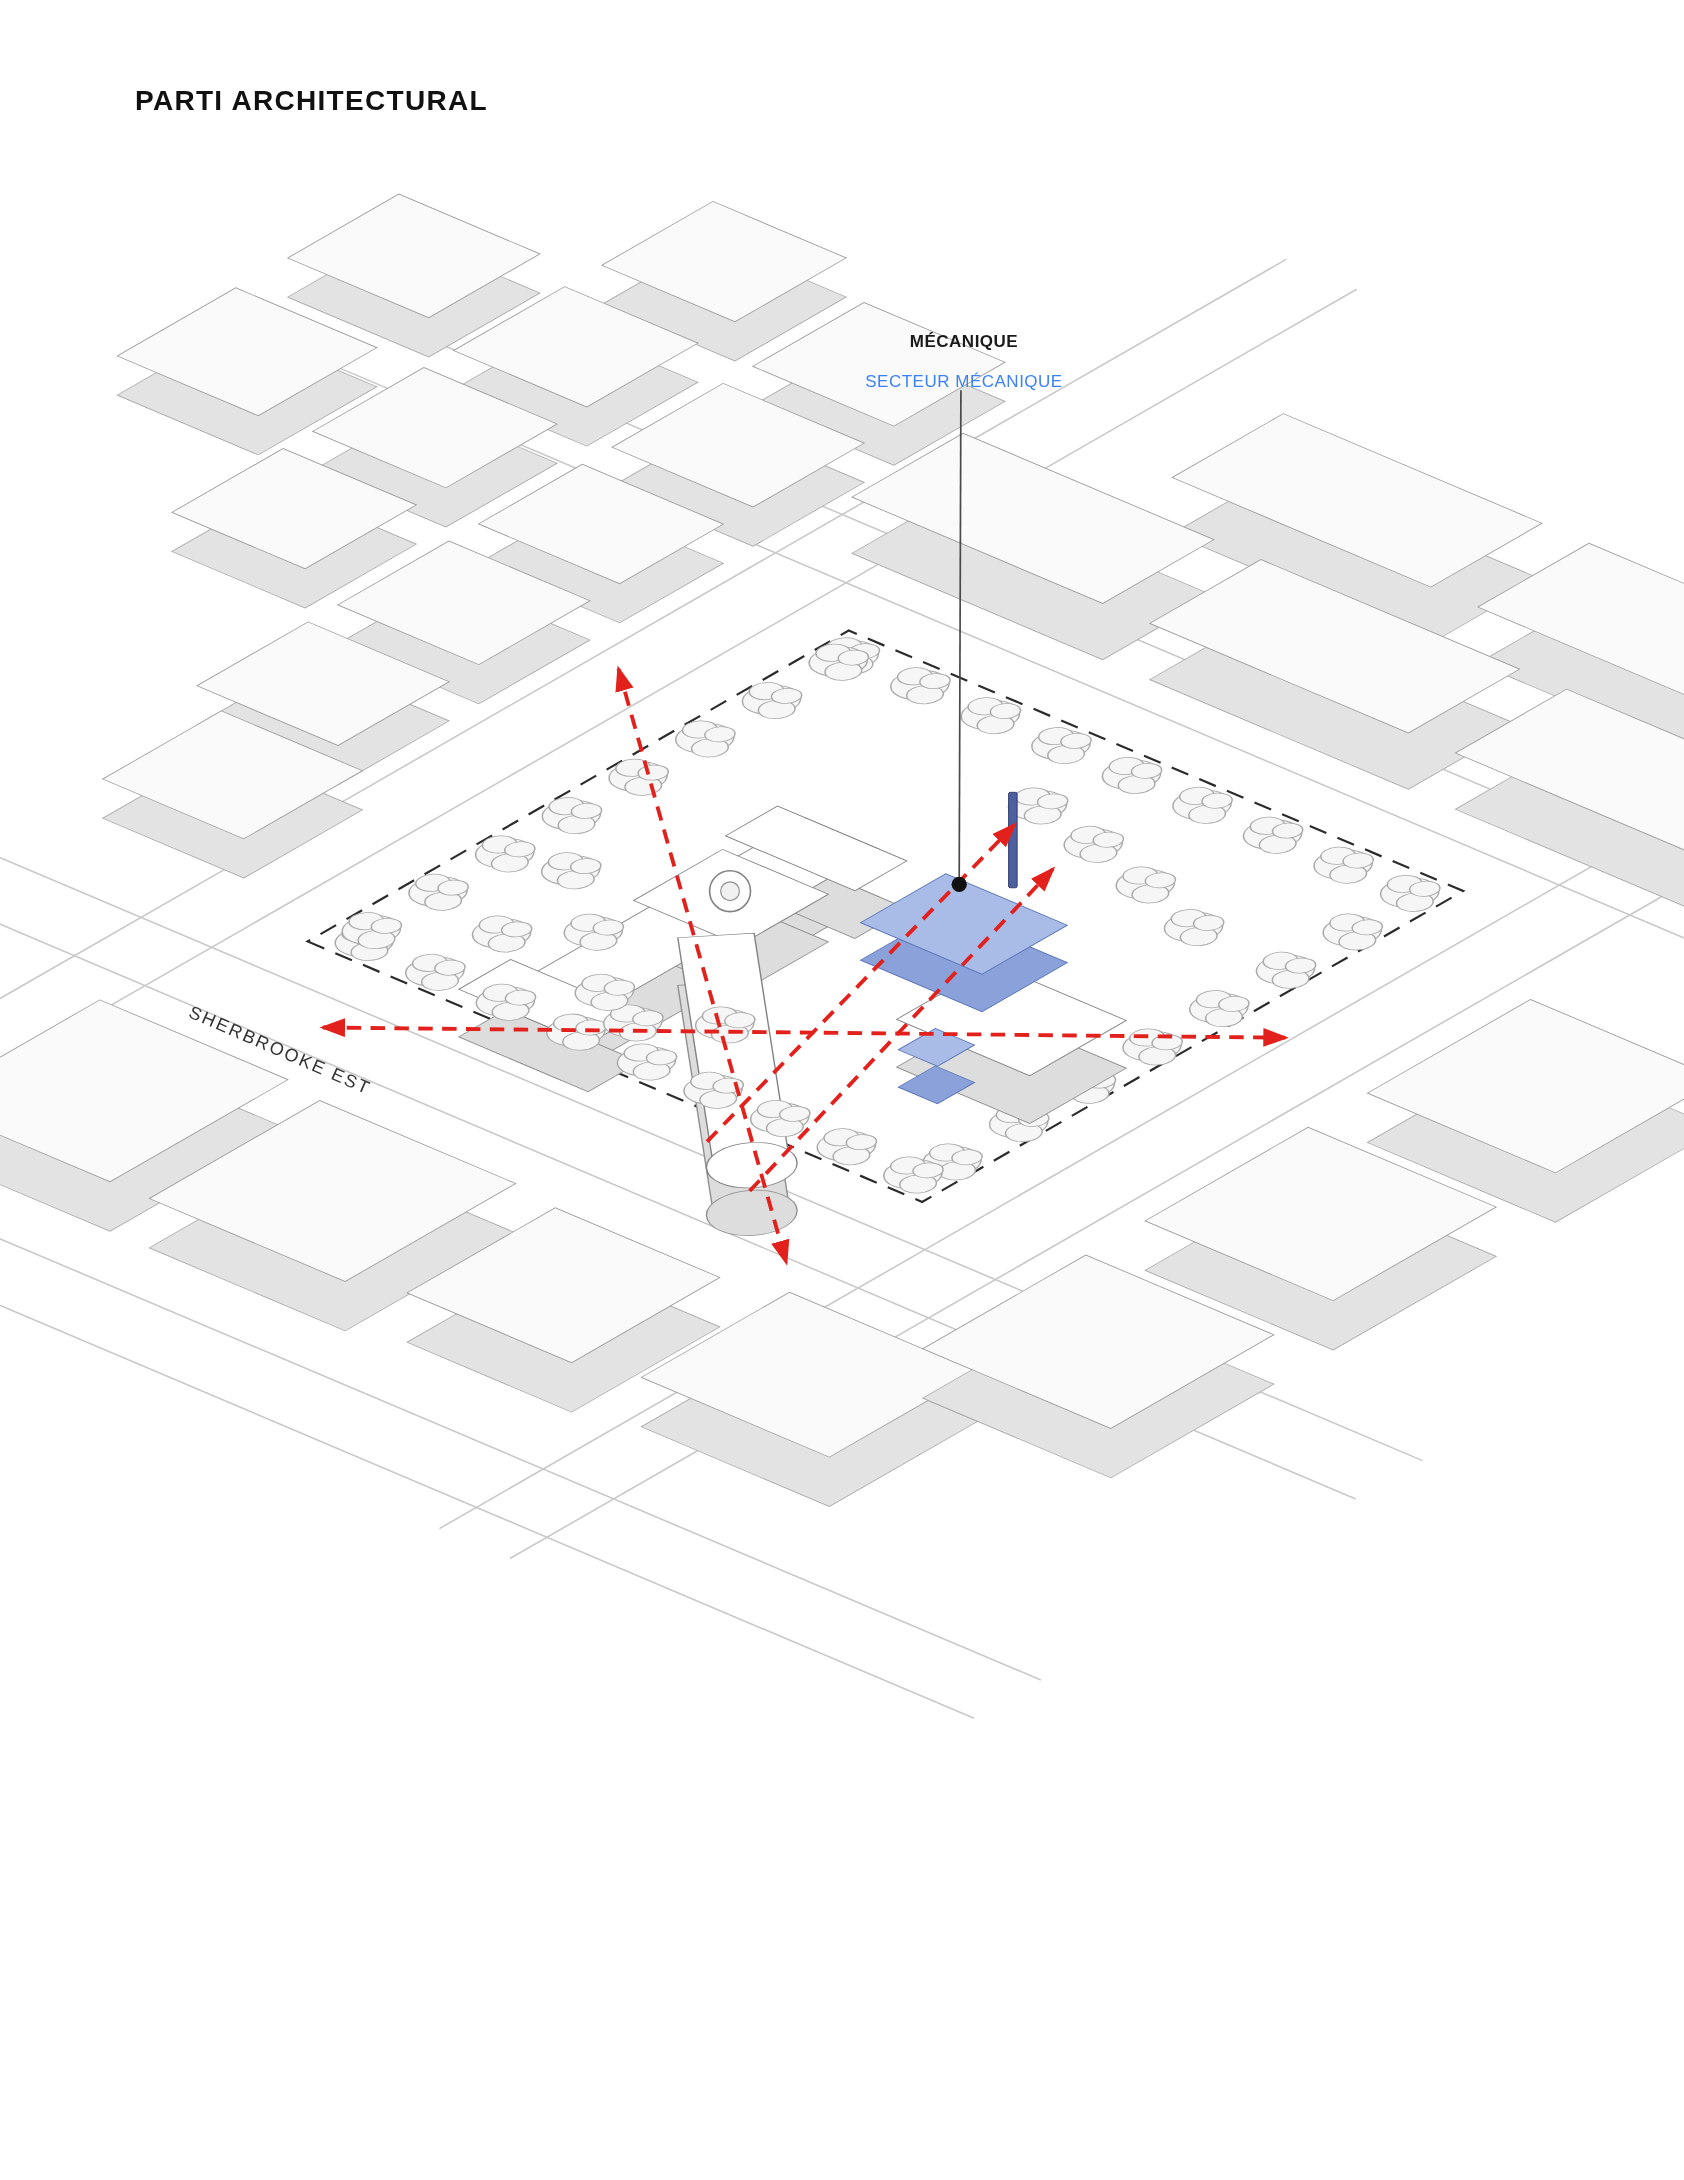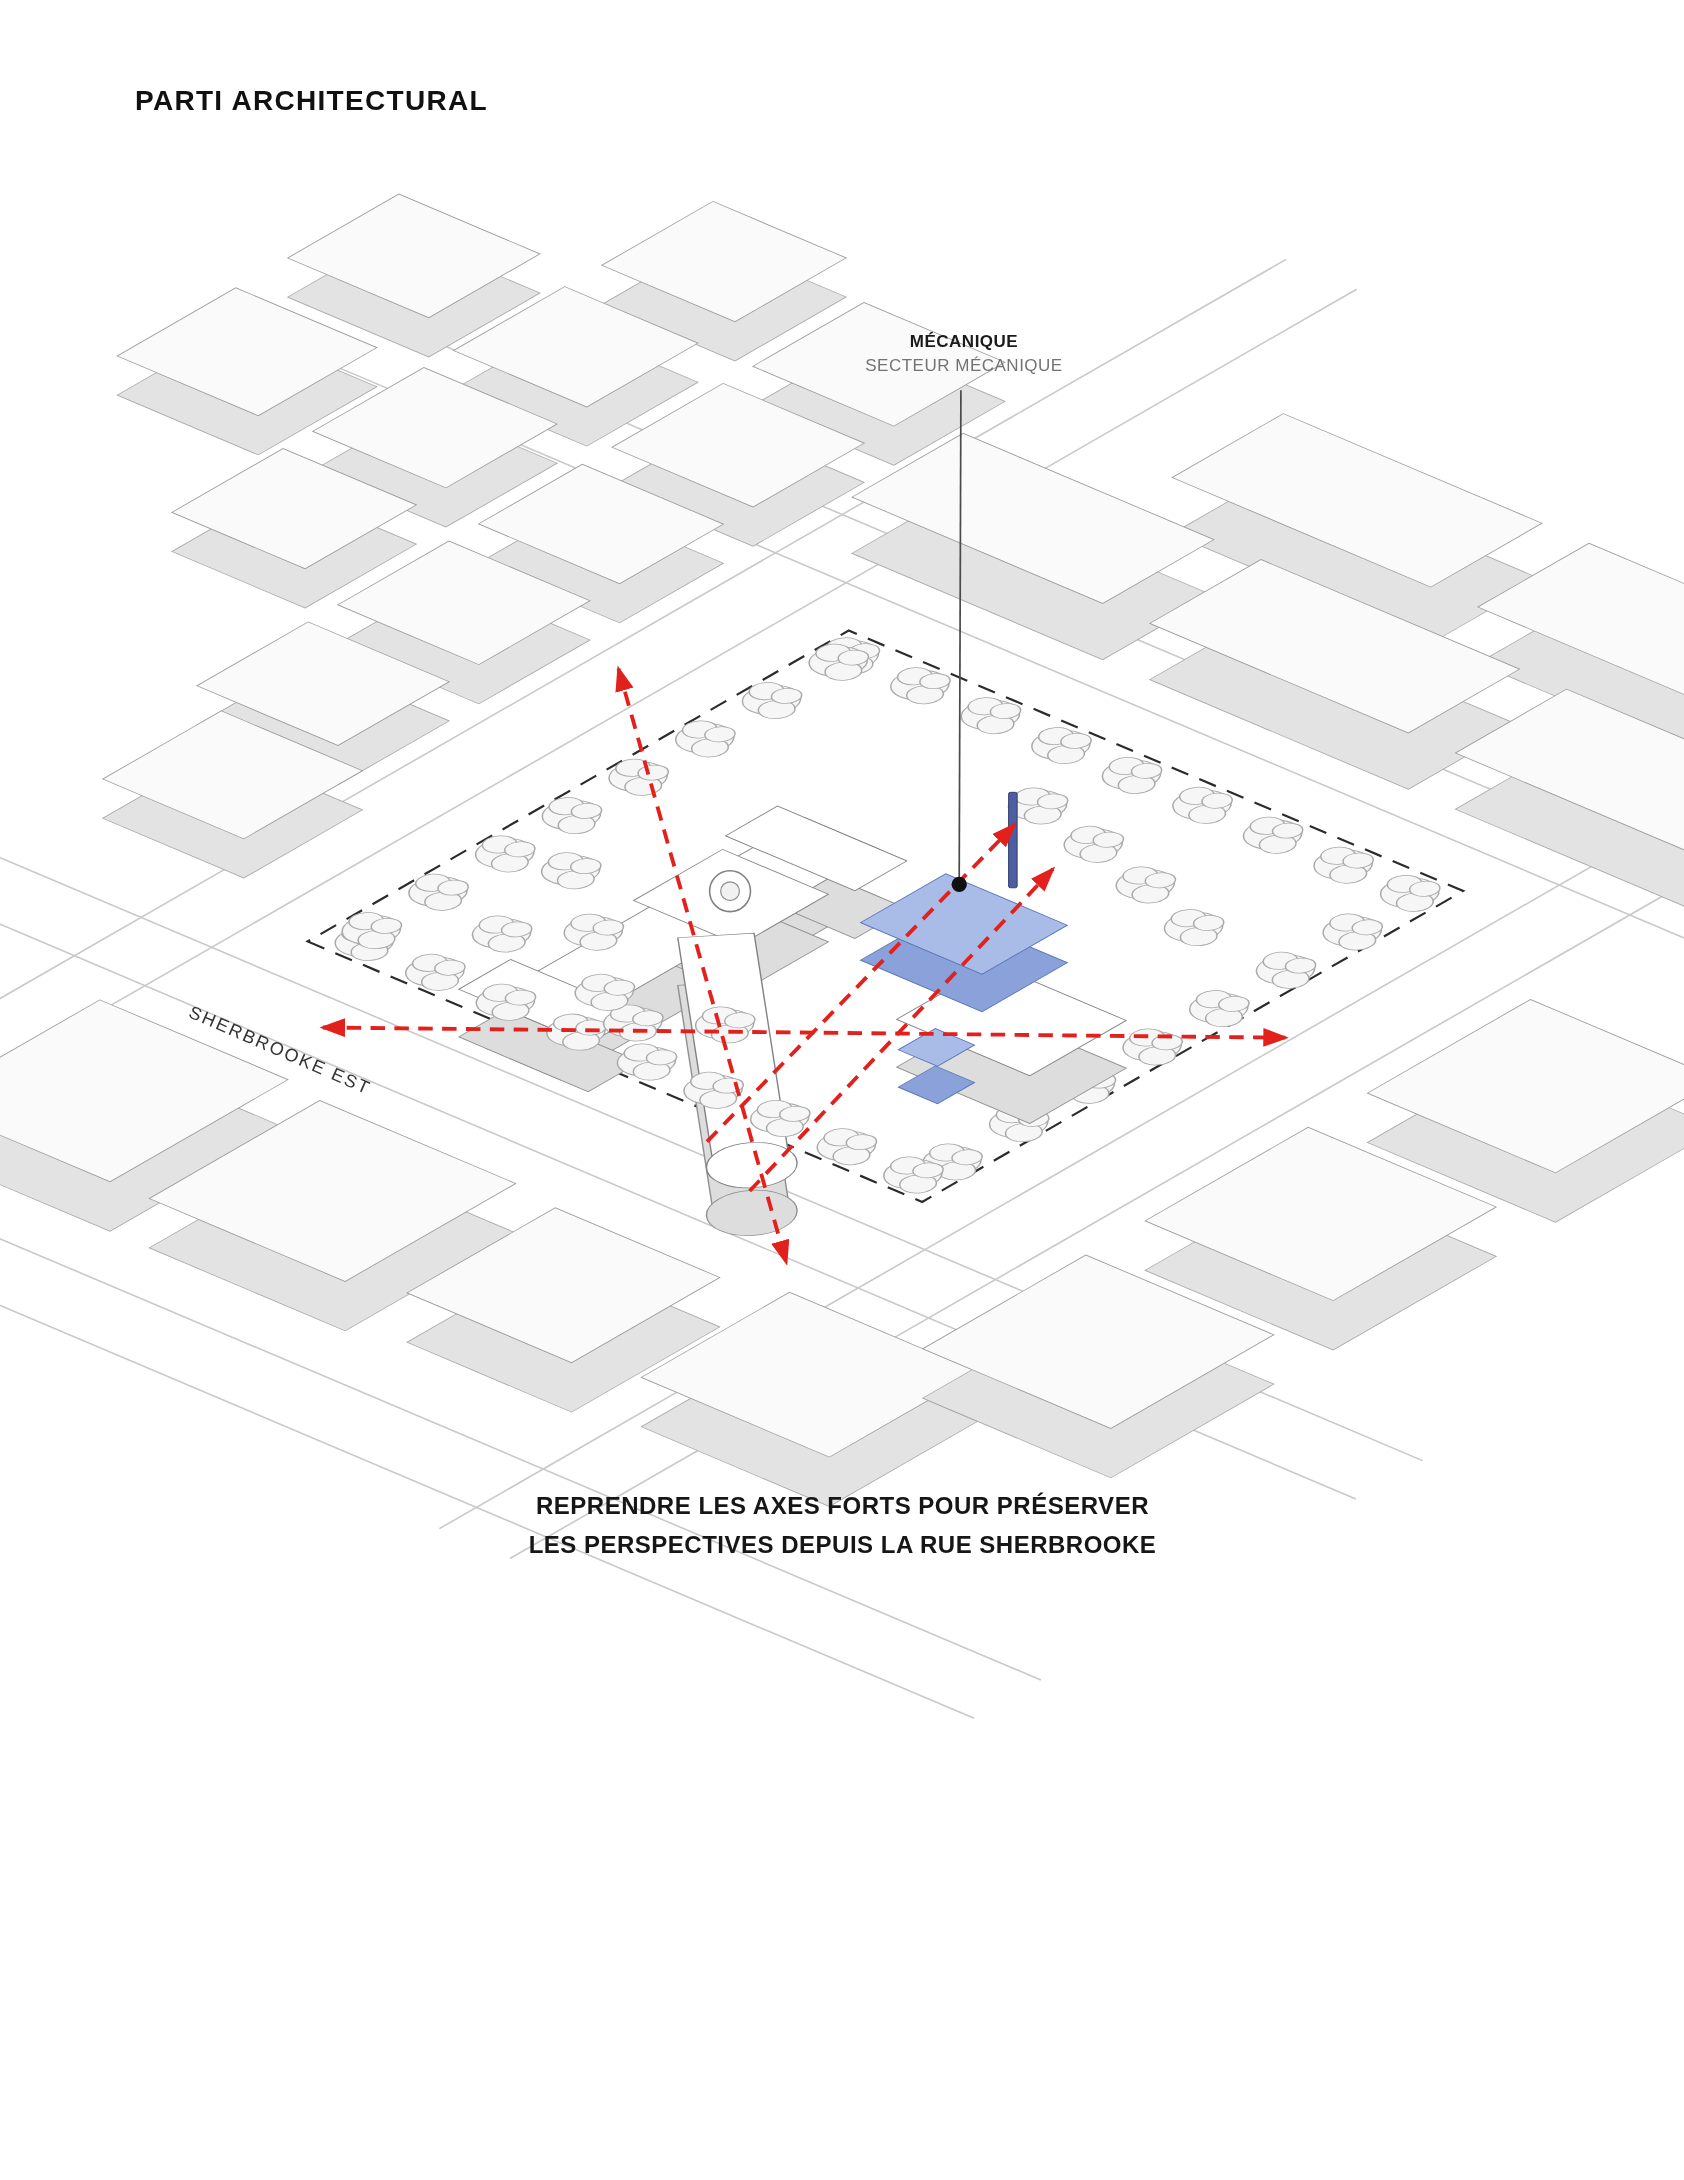--- a/index.html
+++ b/index.html
@@ -2,21 +2,21 @@
 <html style="font-size:13.6px"><head>
 <meta charset="utf-8">
 <style>
   html,body{margin:0;padding:0;background:#ffffff;}
   body{width:1685px;height:2181px;position:relative;font-family:"Liberation Sans",sans-serif;color:#1a1a1a;overflow:hidden;}
   .page{position:absolute;inset:0;padding-left:44px;}
   svg{position:absolute;left:0;top:0;}
   .page-title{position:absolute;left:135px;top:85px;font-size:28px;font-weight:600;letter-spacing:1.3px;color:#111;}
   .annotation{position:absolute;left:751px;top:330px;width:426px;text-align:center;line-height:24px;}
   .annotation .l1{font-size:17px;font-weight:700;letter-spacing:0.5px;}
-  .annotation .l2{font-size:17px;font-weight:400;letter-spacing:0.5px;color:#737373;}
+  .annotation .l2{font-size:17px;font-weight:400;letter-spacing:0.5px;color:#3b82f6;margin-top:16px;}
   .street-label{position:absolute;left:194px;top:1002px;font-size:18px;font-weight:500;letter-spacing:2.1px;color:#333;transform:rotate(23.5deg);transform-origin:left top;white-space:nowrap;}
   .caption{position:absolute;left:0;top:1486px;width:100%;text-align:center;font-size:24px;font-weight:700;letter-spacing:0.5px;line-height:39px;color:#161616;}
   .iso-stroke *{vector-effect:non-scaling-stroke;}
 </style>
 </head>
 <body>
 
 <div class="page">
 
   <div class="page-title">PARTI ARCHITECTURAL</div>
@@ -231,19 +231,15 @@
     </g>
   </svg>
 
   <div class="annotation">
     <div class="l1">MÉCANIQUE</div>
     <div class="l2">SECTEUR MÉCANIQUE</div>
   </div>
 
   <div class="street-label">SHERBROOKE EST</div>
 
-  <div class="caption">
-    <div>REPRENDRE LES AXES FORTS POUR PRÉSERVER</div>
-    <div>LES PERSPECTIVES DEPUIS LA RUE SHERBROOKE</div>
-  </div>
 
 </div>
 
 
 </body></html>

